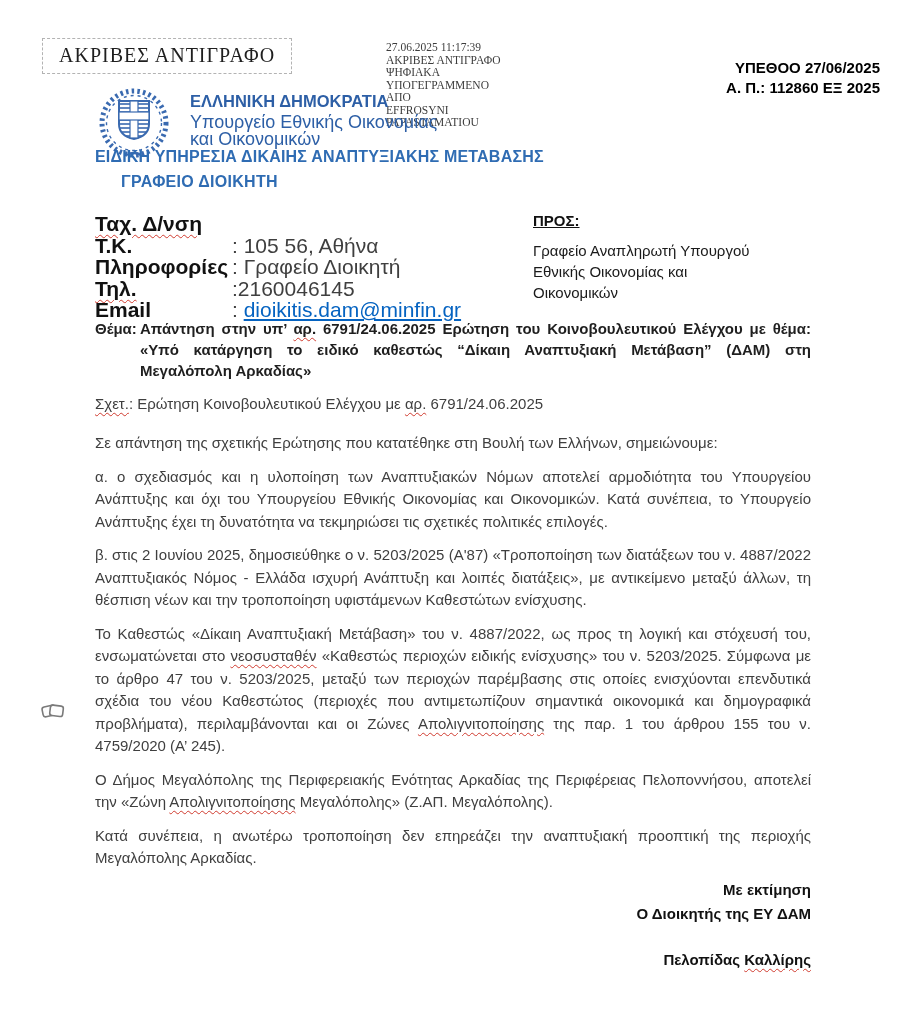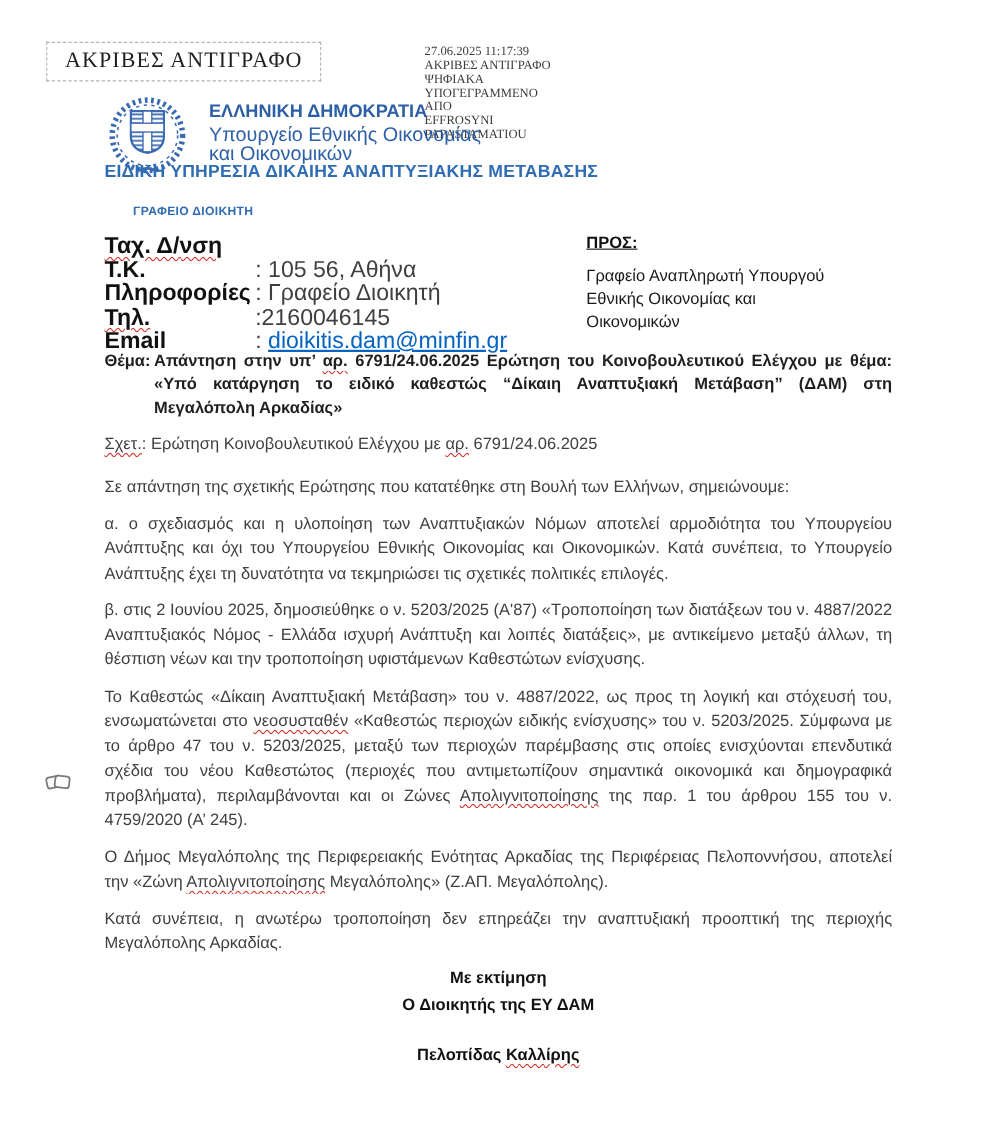--- a/index.html
+++ b/index.html
@@ -31,22 +31,22 @@
   
   .emblem { position:absolute; left:94px; top:86px; }
   .ministry { position:absolute; left:190px; top:92px; }
   .republic { font-size:16.5px; font-weight:bold; color:#2d5fa6; margin-bottom:3px; }
   .ministry-line { font-size:18px; line-height:17px; color:#2d5fa6; }
   .agency {
     position:absolute; left:95px; top:148px;
     font-size:16px; font-weight:bold; color:#2f6cb3; letter-spacing:.2px;
   }
   .office {
-    position:absolute; left:121px; top:186px;
-    font-size:11px; font-weight:bold; color:#2f6cb3; letter-spacing:.3px;
+    position:absolute; left:121px; top:173px;
+    font-size:16px; font-weight:bold; color:#2f6cb3; letter-spacing:.3px;
   }
   
   .contact { position:absolute; left:95px; top:213px; width:438px; font-size:21px; }
   .c-row { display:flex; line-height:21.5px; }
   .c-label { width:137px; font-weight:bold; color:#111; flex:0 0 137px; }
   .c-value { color:#3f3f3f; }
   .email-link { color:#0563c1; text-decoration:underline; cursor:pointer; }
   
   .recipient { position:absolute; left:533px; top:212px; width:300px; }
   .recipient-label { font-weight:bold; font-size:15px; color:#111; text-decoration:underline; margin-bottom:11px; }
@@ -57,21 +57,21 @@
              font-size:15px; line-height:21px; text-align:justify; }
   .subject .s-label { position:absolute; left:0; top:0; }
   .reference { margin-top:14px; margin-bottom:20px; font-size:15px; color:#3f3f3f; }
   .body-par { font-size:15px; line-height:22.5px; text-align:justify; margin-bottom:11px; color:#3f3f3f; }
   .wavy {
     text-decoration:underline; text-decoration-style:wavy;
     text-decoration-color:#d03b2f; text-decoration-thickness:1px;
     text-underline-offset:3px;
   }
   
-  .sig-block { margin-top:8px; text-align:center; color:#111; }
+  .sig-block { margin-top:8px; text-align:right; color:#111; }
   .sig-closing { font-weight:bold; font-size:15px; margin-bottom:7px; }
   .sig-title { font-weight:bold; font-size:15px; }
   .sig-name { font-weight:bold; font-size:15px; margin-top:29px; }
   
   .anno { position:absolute; left:40px; top:698px; }
 </style>
 </head>
 <body>
 
 <div class="page">
@@ -79,20 +79,24 @@
   <div class="copy-box">ΑΚΡΙΒΕΣ ΑΝΤΙΓΡΑΦΟ</div>
 
   <div class="digi-stamp">27.06.2025 11:17:39
 ΑΚΡΙΒΕΣ ΑΝΤΙΓΡΑΦΟ
 ΨΗΦΙΑΚΑ
 ΥΠΟΓΕΓΡΑΜΜΕΝΟ
 ΑΠΟ
 EFFROSYNI
 PAPASTAMATIOU</div>
 
+  <div class="ref-block">
+    <div>ΥΠΕΘΟΟ 27/06/2025</div>
+    <div>Α. Π.: 112860 ΕΞ 2025</div>
+  </div>
 
   <div class="emblem">
     <svg width="80" height="74" viewBox="0 0 80 74">
       <defs>
         <pattern id="hstripes" width="4" height="4" patternUnits="userSpaceOnUse">
           <rect width="4" height="4" fill="#ffffff"></rect>
           <rect y="1.2" width="4" height="1.6" fill="#3a6ab0"></rect>
         </pattern>
       </defs>
 

